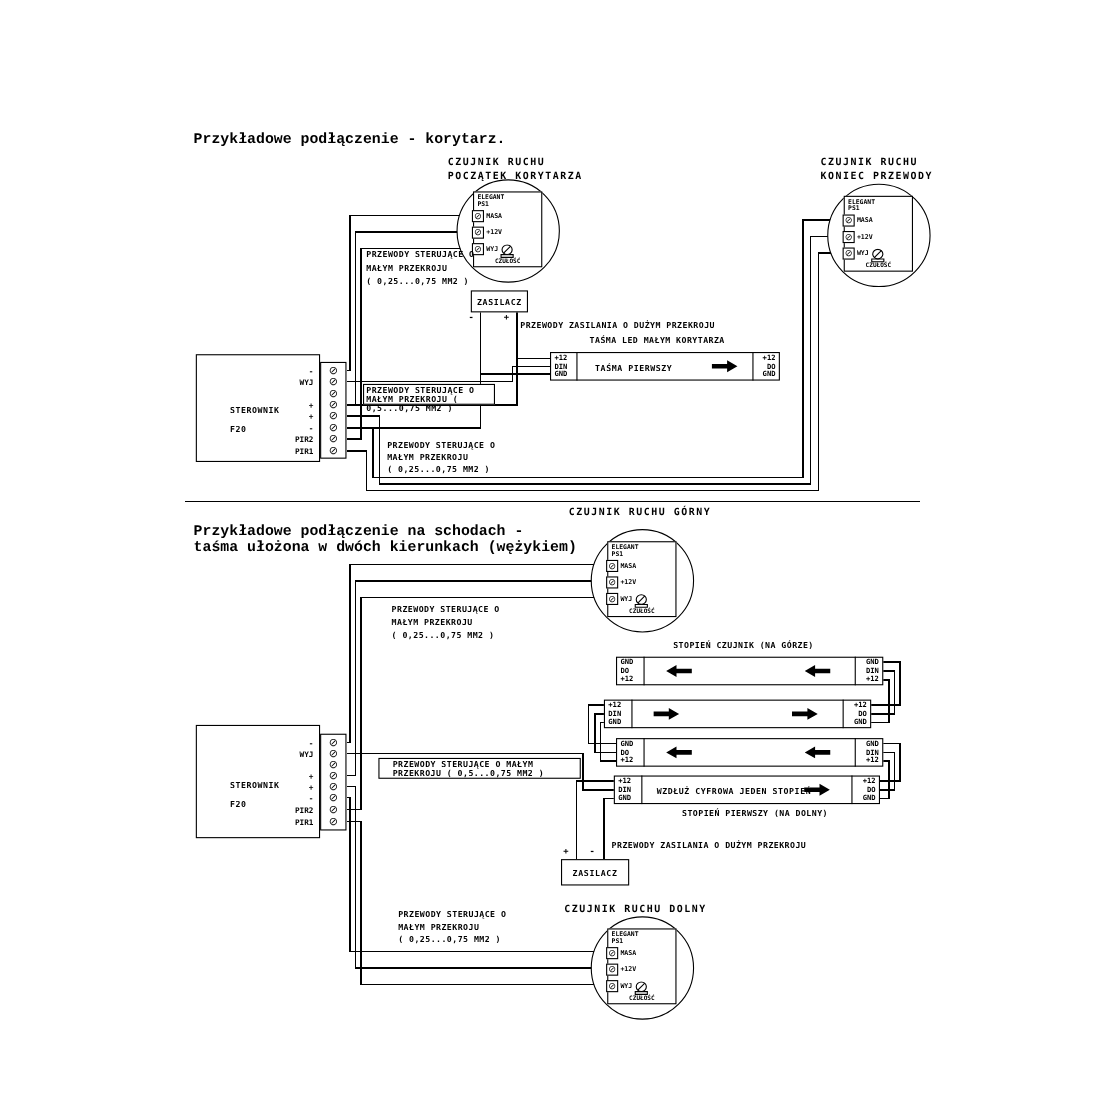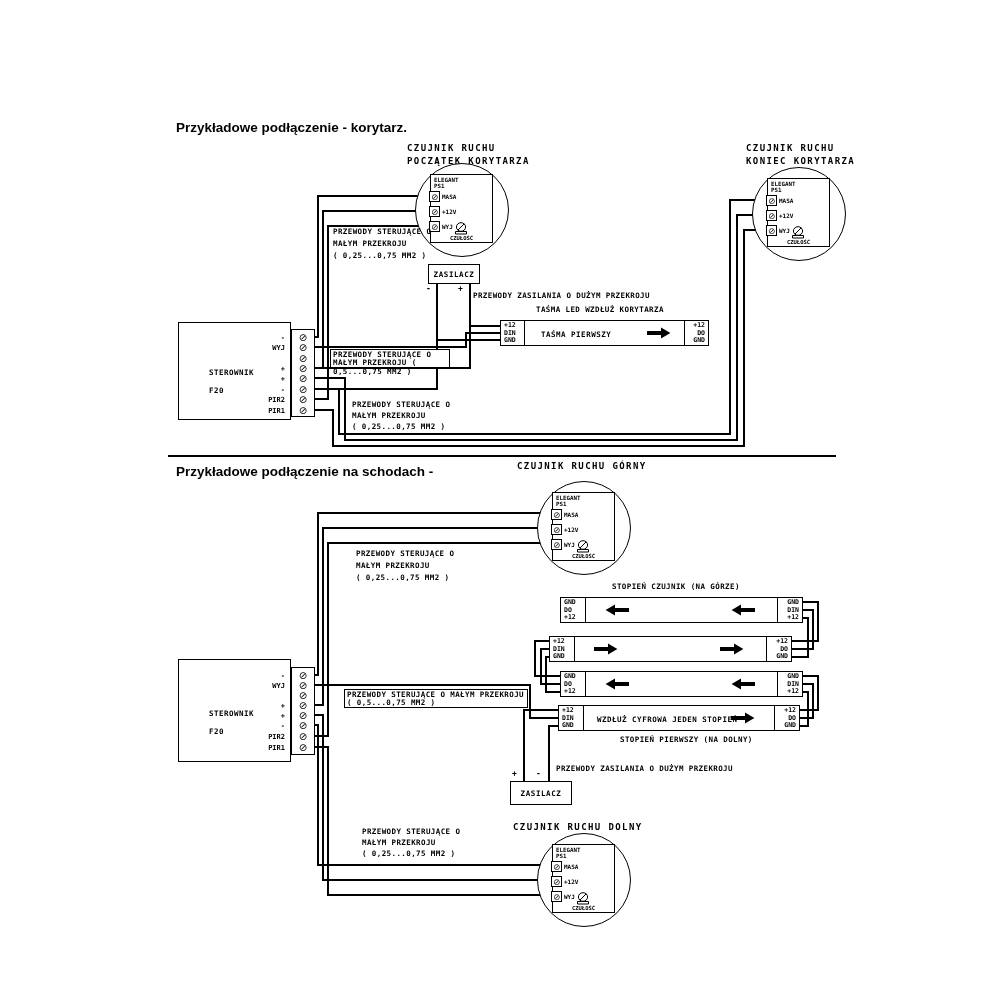--- a/index.html
+++ b/index.html
@@ -1,19 +1,19 @@
 <!DOCTYPE html>
 <html><head>
 <meta charset="utf-8">
 <style>
   html,body{margin:0;padding:0;background:#fff}
   .canvas{position:relative;width:1000px;height:1000px;background:#fff;overflow:hidden;
           font-family:"DejaVu Sans Mono",monospace;color:#000}
   .abs{position:absolute;white-space:pre}
-  .title{font-family:Liberation Sans, sans-serif;font-weight:bold;font-size:13.5px;line-height:15px}
+  .title{font-family:Liberation Mono, monospace;font-weight:bold;font-size:13.5px;line-height:15px}
   .hdr{font:bold 9px "DejaVu Sans Mono",monospace;letter-spacing:1.4px;line-height:13px}
   .lbl{font:bold 7.5px "DejaVu Sans Mono",monospace;letter-spacing:.4px;line-height:12px}
   .lbl2{font:bold 7.5px "DejaVu Sans Mono",monospace;letter-spacing:.4px;line-height:11px}
   .box{position:absolute;border:1.6px solid #000;box-sizing:border-box;background:#fff}
   .wires{position:absolute;left:0;top:0}
   .wires polyline,.wires line{fill:none;stroke:#000;stroke-width:1.3}
   
   .ctext{position:absolute;font:bold 7.5px "DejaVu Sans Mono",monospace;letter-spacing:.5px}
   .tlabel{position:absolute;right:5px;font:bold 7px "DejaVu Sans Mono",monospace}
   .screw{position:absolute;left:50%;transform:translateX(-50%);font:10px "DejaVu Sans",sans-serif;line-height:10px}
@@ -82,21 +82,21 @@
     <polyline points="549,657 546,657 546,692 560,692"></polyline>
 
     <polyline points="803,676 818,676 818,710 800,710"></polyline>
     <polyline points="803,684 813,684 813,718 800,718"></polyline>
     <polyline points="803,692 808,692 808,726 800,726"></polyline>
   </svg>
 
   <div class="abs title" style="left:176px;top:120px">Przykładowe podłączenie - korytarz.</div>
 
   <div class="abs hdr" style="left:407px;top:142px"><span>CZUJNIK RUCHU</span><br><span>POCZĄTEK KORYTARZA</span></div>
-  <div class="abs hdr" style="left:746px;top:142px"><span>CZUJNIK RUCHU</span><br><span>KONIEC KORYTARZA</span></div>
+  <div class="abs hdr" style="left:746px;top:142px"><span>CZUJNIK RUCHU</span><br><span>KONIEC PRZEWODY</span></div>
 
   <div class="sensor" style="left:415px;top:163px">
     <div class="sbox">
       <div class="sbrand"><span>ELEGANT</span><br><span>PS1</span></div>
       <div class="sterm" style="top:16px">
           <span class="tsq">⊘</span>
           <span class="stl">MASA</span>
         </div>
       <div class="sterm" style="top:31px">
           <span class="tsq">⊘</span>
@@ -141,21 +141,21 @@
 
   <div class="abs lbl" style="left:333px;top:226px"><span>PRZEWODY STERUJĄCE O</span><br><span>MAŁYM PRZEKROJU</span><br><span>( 0,25...0,75 MM2 )</span></div>
 
   <div class="box psu" style="left:428px;top:264px;width:52px;height:20px">
       <span>ZASILACZ</span>
     </div>
   <span class="pm abs" style="left:426px;top:284px">-</span>
   <span class="pm abs" style="left:458px;top:284px">+</span>
   <div class="abs lbl" style="left:473px;top:290px">PRZEWODY ZASILANIA O DUŻYM PRZEKROJU</div>
 
-  <div class="abs lbl" style="left:536px;top:304px">TAŚMA LED WZDŁUŻ KORYTARZA</div>
+  <div class="abs lbl" style="left:536px;top:304px">TAŚMA LED MAŁYM KORYTARZA</div>
   <div class="box" style="left:500px;top:320px;width:209px;height:26px">
     <div class="termcol tleft"><span>+12</span><br><span>DIN</span><br><span>GND</span></div>
     <div class="vsep" style="left:23px"></div>
     <span class="sname" style="left:40px;top:9px">TAŚMA PIERWSZY</span>
     <svg class="ar" style="left:146px;top:6px" width="24" height="12" viewBox="0 0 24 12">
         <path d="M0,3.9 H14 V0.6 L23.4,6 L14,11.4 V8.1 H0 Z" fill="#000"></path>
       </svg>
     <div class="vsep" style="right:23px"></div>
     <div class="termcol tright"><span>+12</span><br><span>DO</span><br><span>GND</span></div>
   </div>
@@ -183,21 +183,21 @@
     <span class="screw" style="top:76px">⊘</span>
   </div>
 
   <div class="box" style="left:330px;top:349px;width:120px;height:19px;padding:1px 2px;border-width:1.3px">
     <div class="lbl" style="line-height:8.4px"><span>PRZEWODY STERUJĄCE O</span><br><span>MAŁYM PRZEKROJU ( 0,5...0,75 MM2 )</span></div>
   </div>
 
   <div class="abs lbl2" style="left:352px;top:399px"><span>PRZEWODY STERUJĄCE O</span><br><span>MAŁYM PRZEKROJU</span><br><span>( 0,25...0,75 MM2 )</span></div>
 
   <div class="abs hdr" style="left:517px;top:460px">CZUJNIK RUCHU GÓRNY</div>
-  <div class="abs title" style="left:176px;top:464px"><span>Przykładowe podłączenie na schodach -</span><br></div>
+  <div class="abs title" style="left:176px;top:476px"><span>Przykładowe podłączenie na schodach -</span><br><span>taśma ułożona w dwóch kierunkach (wężykiem)</span></div>
 
   <div class="sensor" style="left:537px;top:481px">
     <div class="sbox">
       <div class="sbrand"><span>ELEGANT</span><br><span>PS1</span></div>
       <div class="sterm" style="top:16px">
           <span class="tsq">⊘</span>
           <span class="stl">MASA</span>
         </div>
       <div class="sterm" style="top:31px">
           <span class="tsq">⊘</span>
@@ -287,21 +287,21 @@
     <span class="screw" style="top:3px">⊘</span>
     <span class="screw" style="top:13px">⊘</span>
     <span class="screw" style="top:23px">⊘</span>
     <span class="screw" style="top:33px">⊘</span>
     <span class="screw" style="top:43px">⊘</span>
     <span class="screw" style="top:53px">⊘</span>
     <span class="screw" style="top:64px">⊘</span>
     <span class="screw" style="top:75px">⊘</span>
   </div>
 
-  <div class="box" style="left:344px;top:689px;width:184px;height:19px;padding:1px 2px;border-width:1.3px">
+  <div class="box" style="left:344px;top:689px;width:184px;height:19px;padding:1px 12px;border-width:1.3px">
     <div class="lbl" style="line-height:8.4px"><span>PRZEWODY STERUJĄCE O</span> <span>MAŁYM PRZEKROJU ( 0,5...0,75 MM2 )</span></div>
   </div>
 
   <div class="abs lbl" style="left:556px;top:763px">PRZEWODY ZASILANIA O DUŻYM PRZEKROJU</div>
   <span class="pm abs" style="left:512px;top:769px">+</span>
   <span class="pm abs" style="left:536px;top:769px">-</span>
   <div class="box psu" style="left:510px;top:781px;width:62px;height:24px">
       <span>ZASILACZ</span>
     </div>
 

